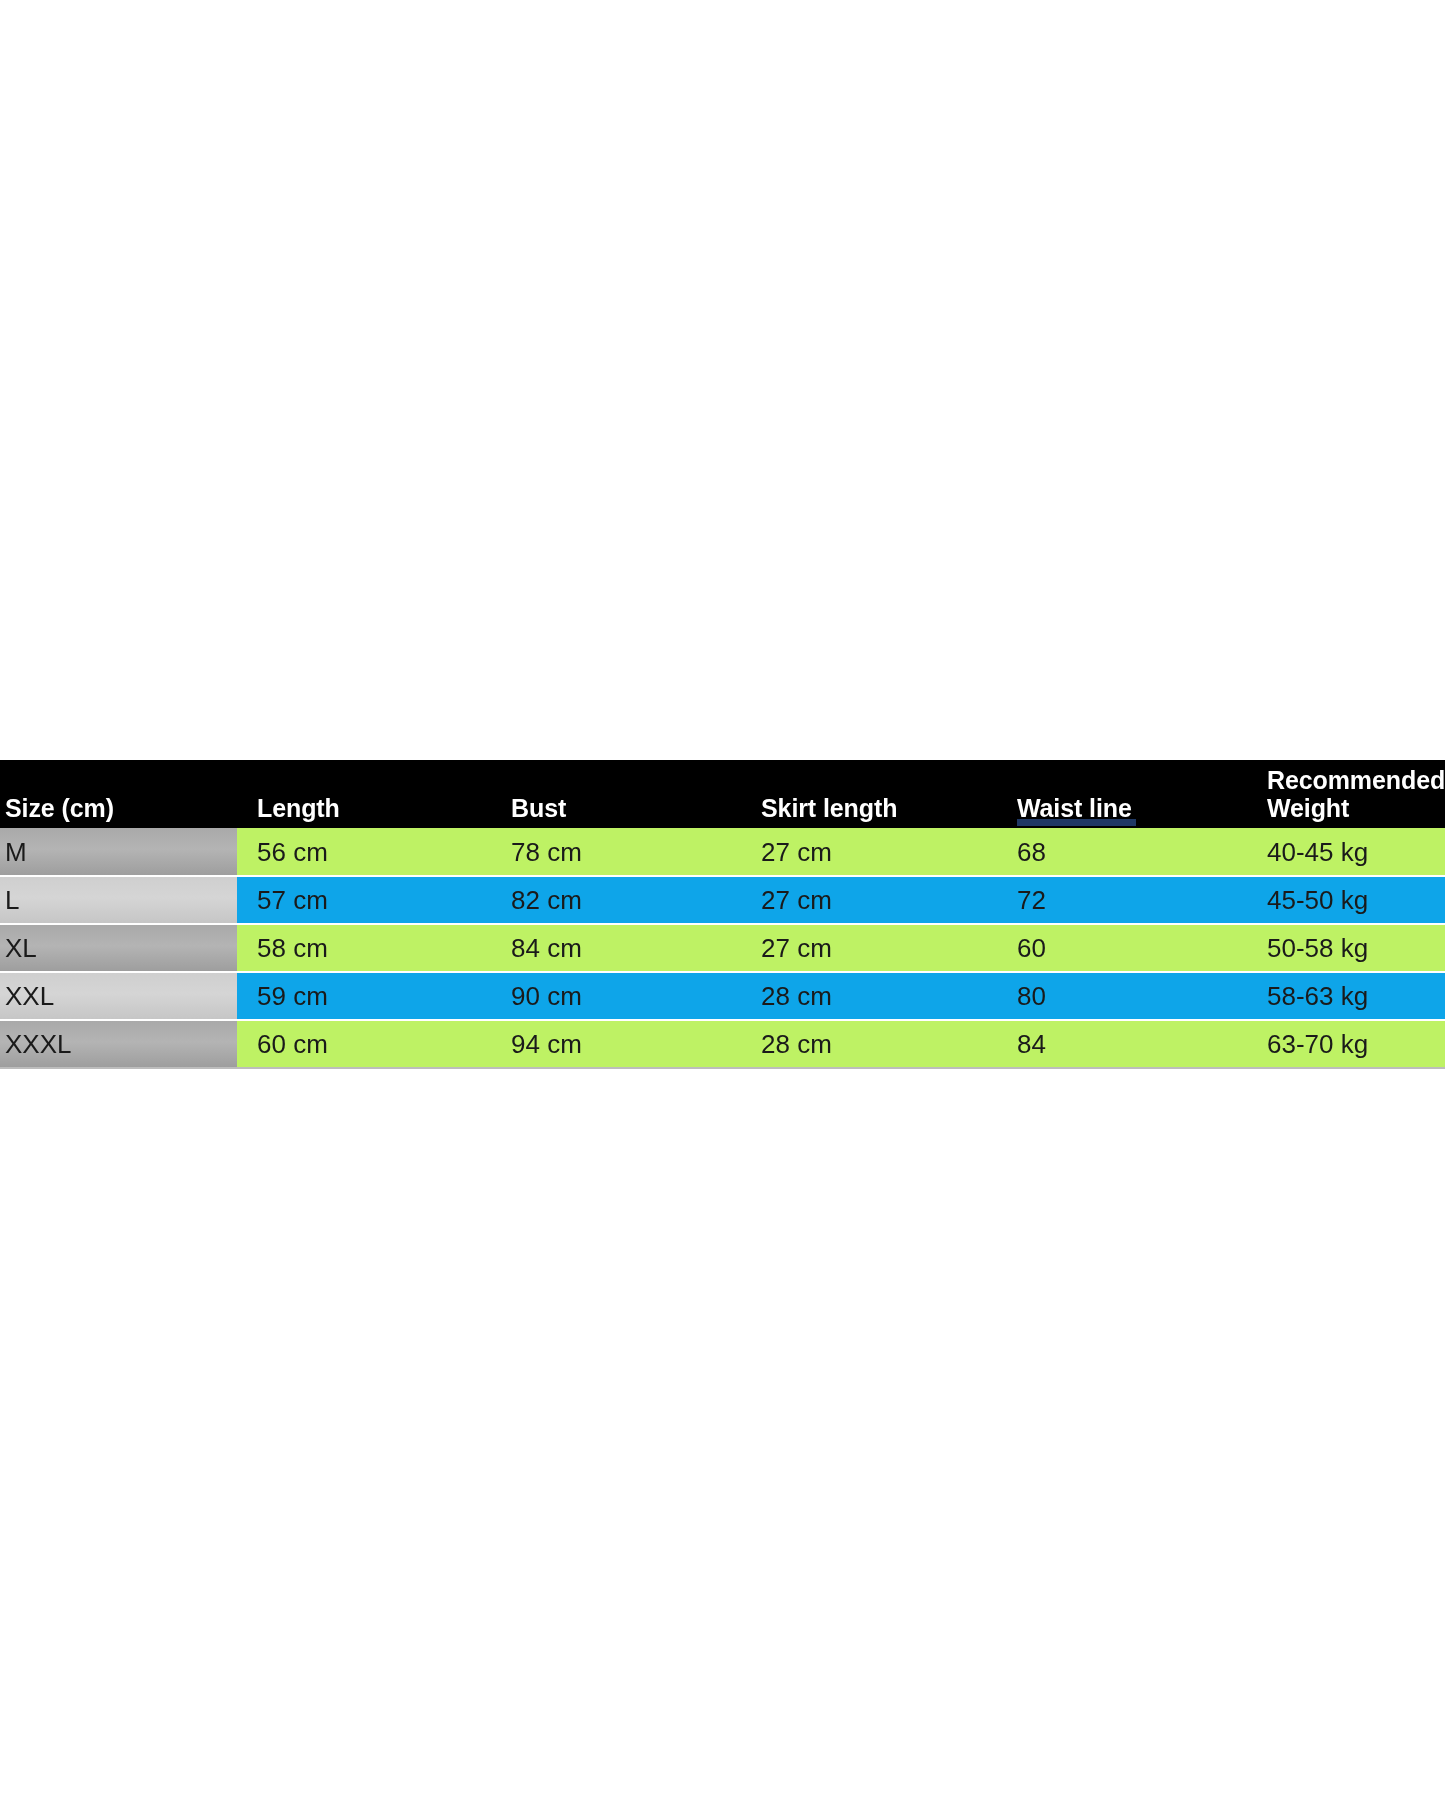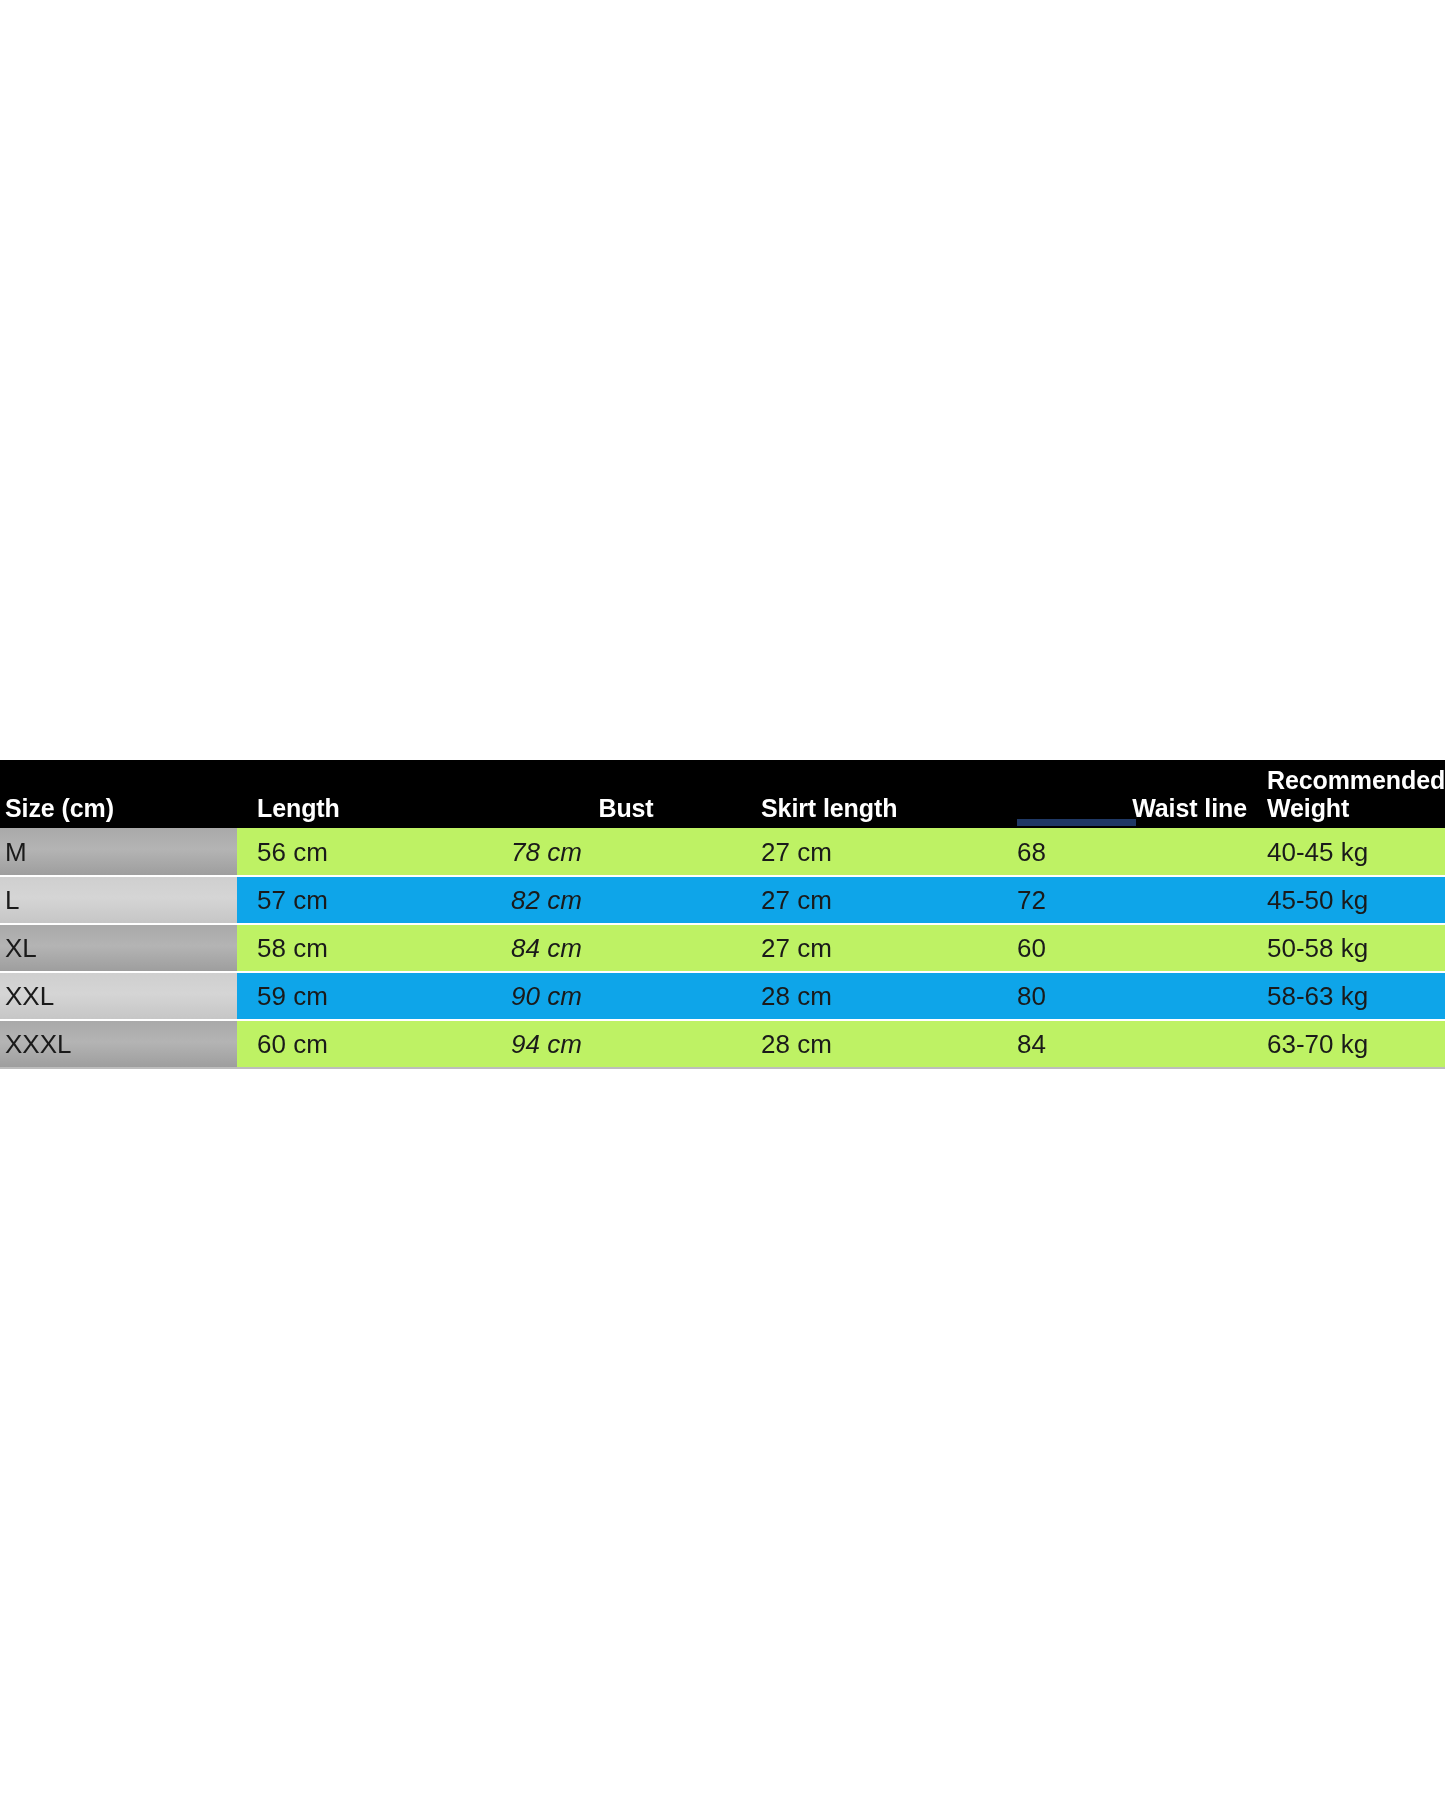--- a/index.html
+++ b/index.html
@@ -54,23 +54,23 @@
     text-align: left;
     vertical-align: bottom;
     padding: 0 0 6px 0;
     height: 59px;
     line-height: 1.12;
     letter-spacing: -0.1px;
   }
 
   th.h-size   { padding-left: 5px; }
   th.h-length { padding-left: 20px; }
-  th.h-bust   { padding-left: 20px; text-align: center; }
+  th.h-bust   { padding-left: 20px; }
   th.h-skirt  { padding-left: 20px; }
-  th.h-waist  { padding-left: 20px; position: relative; text-align: right; }
+  th.h-waist  { padding-left: 20px; position: relative; }
   th.h-weight { padding-left: 20px; vertical-align: top; padding-top: 6px; }
 
   
   .waist-underline {
     position: absolute;
     left: 20px;
     bottom: 2px;
     width: 119px;
     height: 7px;
     background: #1f3864;
@@ -86,21 +86,21 @@
     color: #1a1a1a;
     font-weight: normal;
     text-align: left;
     vertical-align: middle;
     line-height: 1;
     white-space: nowrap;
   }
 
   td.c-size-cell   { padding-left: 5px;  }
   td.d-length { padding-left: 20px; }
-  td.d-bust   { padding-left: 20px; font-style: italic; }
+  td.d-bust   { padding-left: 20px; }
   td.d-skirt  { padding-left: 20px; }
   td.d-waist  { padding-left: 20px; }
   td.d-weight { padding-left: 20px; }
 
   
   tr.row-shade td { background: #bef264; }
   tr.row-plain td { background: #0ea5e9; }
 
   
   tr.row-shade td.c-size-cell {

